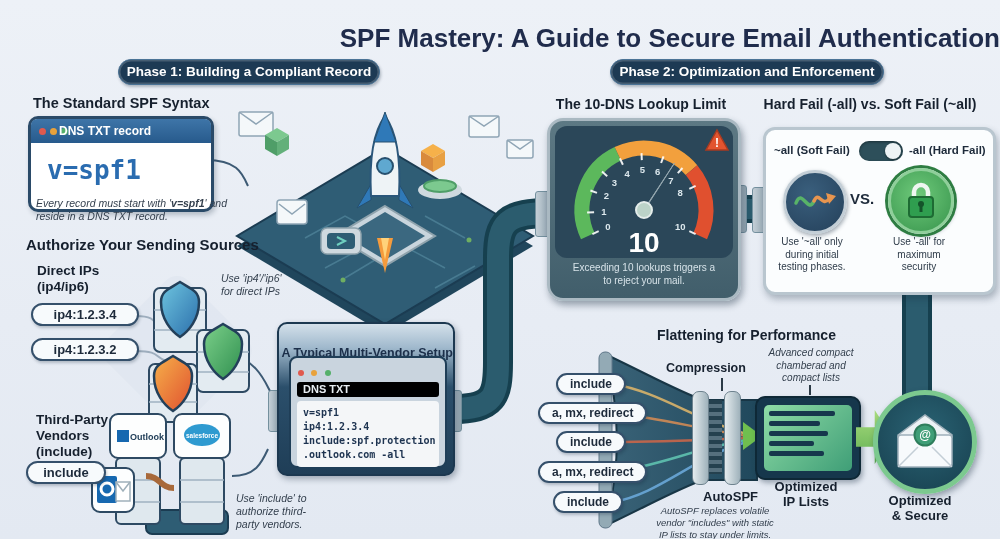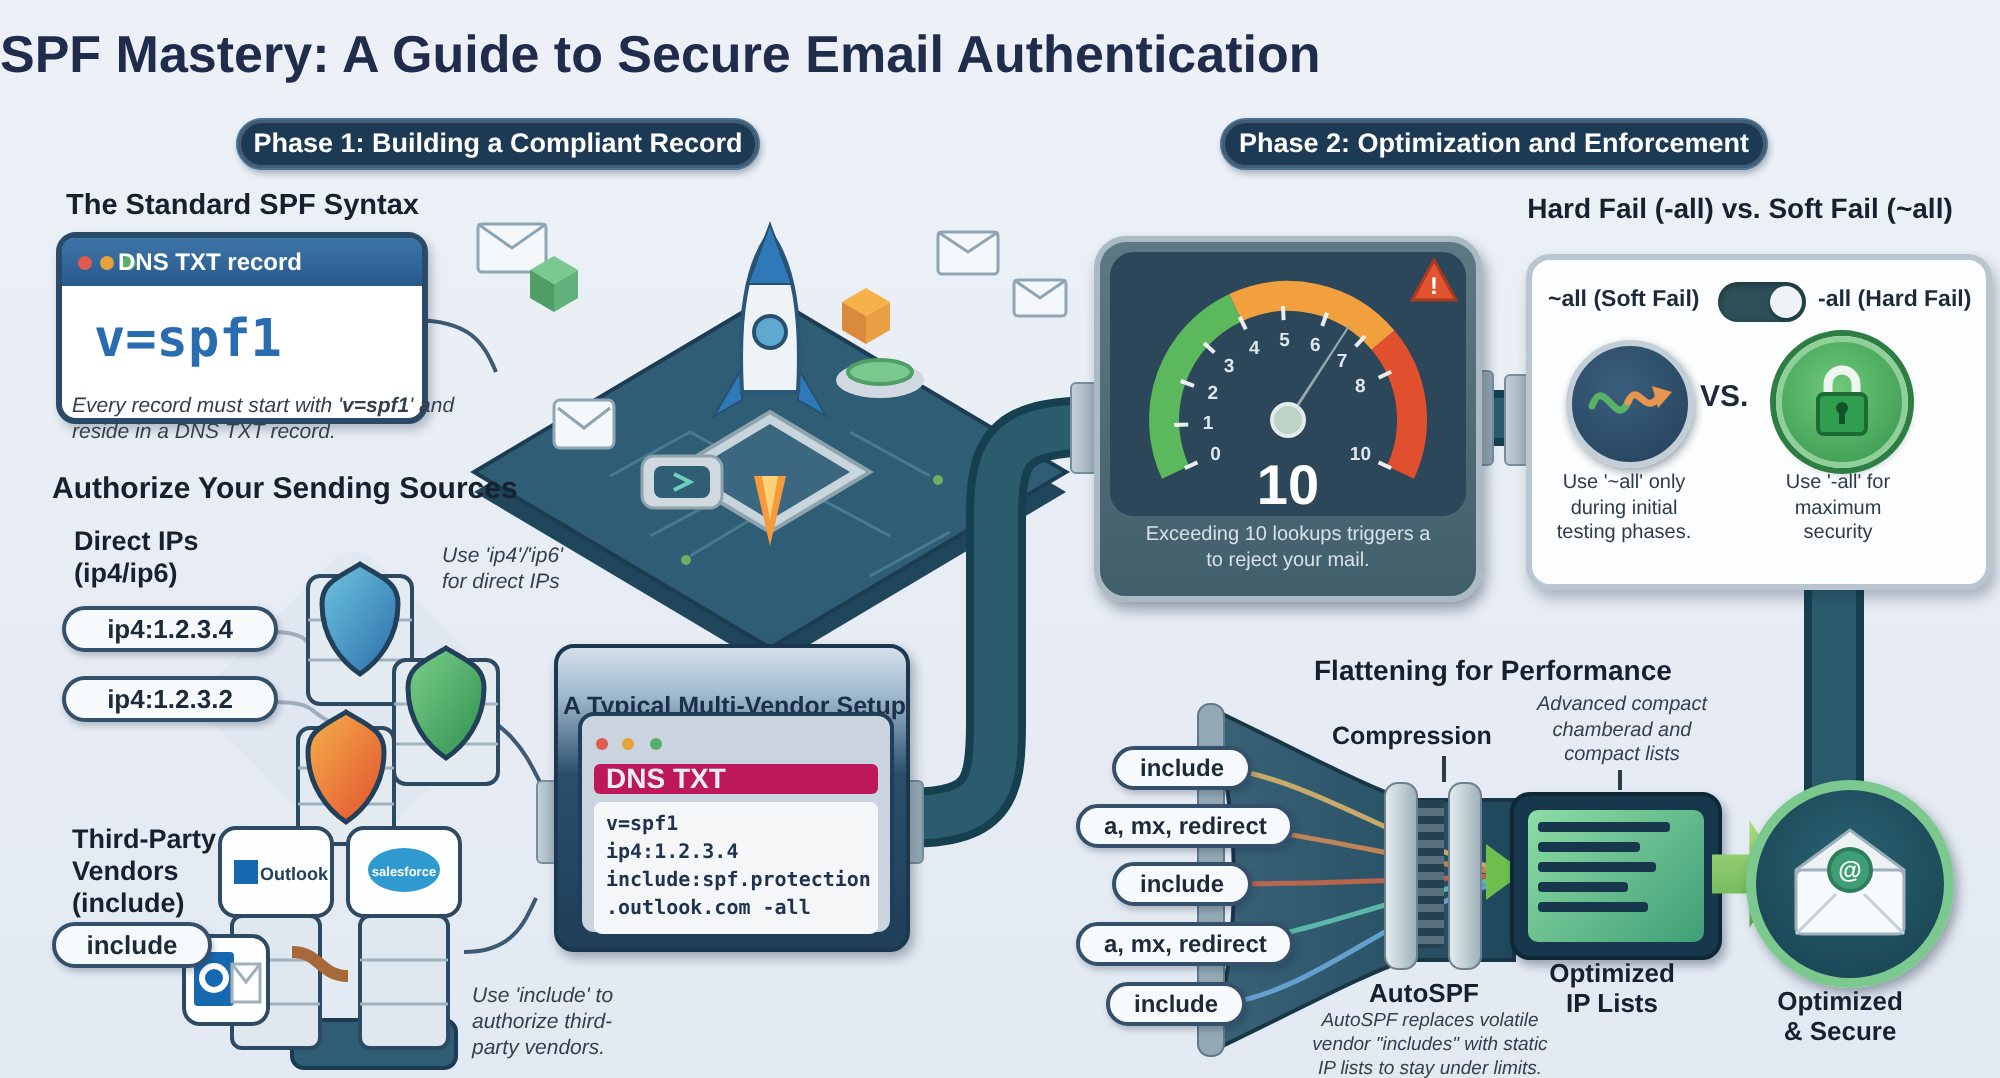--- a/index.html
+++ b/index.html
@@ -113,21 +113,21 @@
     <rect x="14" y="4" width="13" height="176" rx="6" fill="#93aab5" stroke="#60788a"></rect>
     <g fill="none" stroke-width="2.5" opacity="0.9">
       <path d="M 28 36 C 75 44 110 72 162 86" stroke="#d9b36a"></path>
       <path d="M 28 65 C 75 70 110 80 162 88" stroke="#d08a55"></path>
       <path d="M 28 94 C 75 94 115 92 162 90" stroke="#c9664a"></path>
       <path d="M 28 124 C 75 118 110 100 162 92" stroke="#5fc2b0"></path>
       <path d="M 28 154 C 75 146 110 108 162 94" stroke="#6aa8d9"></path>
     </g>
   </svg>
 
-  <div class="abs" style="left:0;top:12px;width:1000px;text-align:left;font-size:26px;font-weight:bold;color:#202c4c">SPF Mastery: A Guide to Secure Email Authentication</div>
+  <div class="abs" style="left:0;top:23px;width:1000px;text-align:right;font-size:26px;font-weight:bold;color:#202c4c">SPF Mastery: A Guide to Secure Email Authentication</div>
   <div class="abs badge" style="left:118px;top:59px;width:260px;height:24px;line-height:24px;z-index:2">Phase 1: Building a Compliant Record</div>
   <div class="abs badge" style="left:610px;top:59px;width:272px;height:24px;line-height:24px;z-index:2">Phase 2: Optimization and Enforcement</div>
 
   <div class="abs heading" style="left:33px;top:95px;font-size:14.5px;z-index:2">The Standard SPF Syntax</div>
 
   <div class="abs" style="left:28px;top:116px;width:180px;height:90px;border:3px solid #2a4a68;border-radius:10px;background:#fff;z-index:2;box-shadow:2px 3px 5px rgba(20,40,60,.25)">
     <div style="height:24px;border-radius:6px 6px 0 0;background:linear-gradient(180deg,#3e75a8,#275a8c);position:relative">
       <span class="abs" style="left:8px;top:9px;width:7px;height:7px;border-radius:50%;background:#e05a4e"></span>
       <span class="abs" style="left:19px;top:9px;width:7px;height:7px;border-radius:50%;background:#e8a23c"></span>
       <span class="abs" style="left:30px;top:9px;width:7px;height:7px;border-radius:50%;background:#55b06a"></span>
@@ -226,30 +226,31 @@
   <div class="abs tab" style="left:449px;top:390px;width:11px;height:40px;z-index:1"></div>
   <div class="abs" style="left:277px;top:322px;width:174px;height:150px;border:2px solid #1c3850;border-radius:10px;z-index:2;
        background:linear-gradient(180deg,#d3e0ea 0%,#9fb8cc 16%,#2b4f6b 42%,#1f3e57 100%);box-shadow:2px 3px 6px rgba(20,40,60,.35)">
     <div style="margin-top:22px;text-align:right;font-size:12.5px;font-weight:bold;color:#1c2f4a">A Typical Multi-Vendor Setup</div>
     <div class="abs" style="left:10px;top:32px;width:154px;height:108px;background:#c9d4de;border:2px solid #1f3e57;border-radius:8px">
       <div style="padding:4px 0 2px 7px">
         <span style="display:inline-block;width:6px;height:6px;border-radius:50%;background:#e05a4e;margin-right:3px"></span>
         <span style="display:inline-block;width:6px;height:6px;border-radius:50%;background:#e8a23c;margin-right:3px"></span>
         <span style="display:inline-block;width:6px;height:6px;border-radius:50%;background:#55b06a"></span>
       </div>
-      <div style="margin:0 6px;height:15px;line-height:15px;background:#be185d;border-radius:3px;padding-left:6px;font-size:14px;font-weight:bold;color:#e8eef2">DNS TXT</div>
+      <div style="margin:0 6px;height:15px;line-height:15px;background:#000000;border-radius:3px;padding-left:6px;font-size:11px;font-weight:bold;color:#e8eef2">DNS TXT</div>
       <div style="margin:4px 6px;background:#f4f6f8;border-radius:4px;padding:5px 6px;font-family:'DejaVu Sans Mono',monospace;font-weight:bold;font-size:10px;line-height:1.4;color:#1d3350">
         <div>v=spf1</div>
         <div>ip4:1.2.3.4</div>
         <div>include:spf.protection</div>
         <div>.outlook.com -all</div>
       </div>
     </div>
   </div>
 
+  <div class="abs heading" style="left:547px;top:96px;width:188px;text-align:center;font-size:14px;z-index:2">The 10-DNS Lookup Limit</div>
   <div class="abs tab" style="left:535px;top:191px;width:15px;height:44px;z-index:1"></div>
   <div class="abs tab" style="left:730px;top:185px;width:15px;height:46px;z-index:1"></div>
 
   <div class="abs" style="left:547px;top:118px;width:188px;height:177px;border-radius:16px;border:3px solid #aab9c2;z-index:2;
        background:linear-gradient(180deg,#5d7984,#415e6b);box-shadow:2px 4px 7px rgba(20,40,60,.4)">
     <svg class="abs" style="left:5px;top:5px" width="178" height="132" viewBox="0 0 178 132">
       <rect x="0" y="0" width="178" height="132" rx="12" fill="#2b4759"></rect>
       <g fill="none" stroke-width="15">
         <path d="M 32.8 110.2 A 62 62 0 0 1 62.8 27.8" stroke="#5cb85c"></path>
         <path d="M 62.8 27.8 A 62 62 0 0 1 136.5 44.1" stroke="#f2a03d"></path>
@@ -370,20 +371,20 @@
       <path d="M 20 40 L 47 20 L 74 40 L 74 42 L 20 42 Z" fill="#edf2f5" stroke="#9fb0ba" stroke-width="1.5"></path>
       <rect x="20" y="40" width="54" height="32" rx="3" fill="#f7fafc" stroke="#9fb0ba" stroke-width="1.5"></rect>
       <path d="M 20 72 L 40 52 M 74 72 L 54 52" stroke="#c3ced6" stroke-width="1.5" fill="none"></path>
       <circle cx="47" cy="40" r="10.5" fill="#3f9e77" stroke="#2e7d5b" stroke-width="2"></circle>
       <text x="47" y="44" font-size="12" font-weight="bold" fill="#ffffff" text-anchor="middle">@</text>
     </svg>
   </div>
 
   <div class="abs heading preline" style="left:761px;top:480px;width:90px;text-align:center;font-size:13px;line-height:1.15;z-index:2">Optimized
 IP Lists</div>
-  <div class="abs heading" style="left:666px;top:489px;width:92px;text-align:center;font-size:13px;z-index:2">AutoSPF</div>
+  <div class="abs heading" style="left:666px;top:489px;width:92px;text-align:right;font-size:13px;z-index:2">AutoSPF</div>
   <div class="abs tip preline" style="left:642px;top:505px;width:146px;text-align:center;font-size:9.5px;z-index:2">AutoSPF replaces volatile
 vendor "includes" with static
 IP lists to stay under limits.</div>
   <div class="abs heading preline" style="left:878px;top:494px;width:84px;text-align:center;font-size:13px;line-height:1.15;z-index:3">Optimized
 &amp; Secure</div>
 
 </div>
 
 </body></html>

